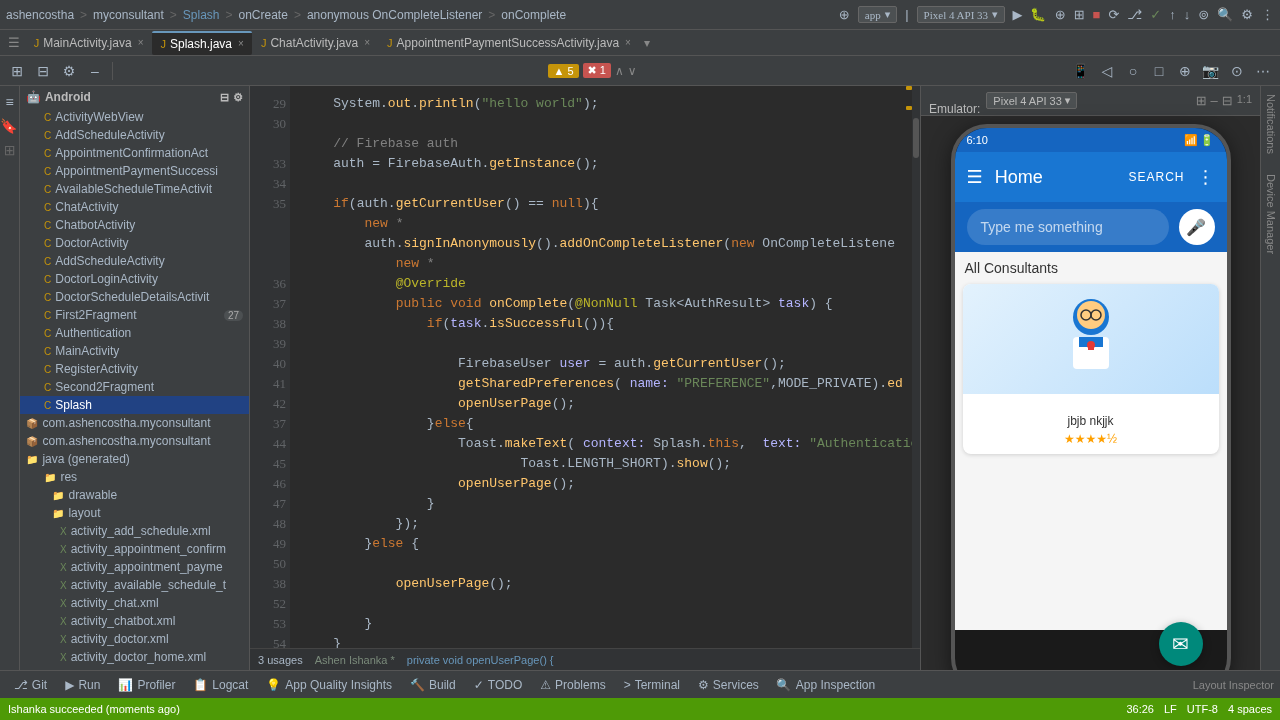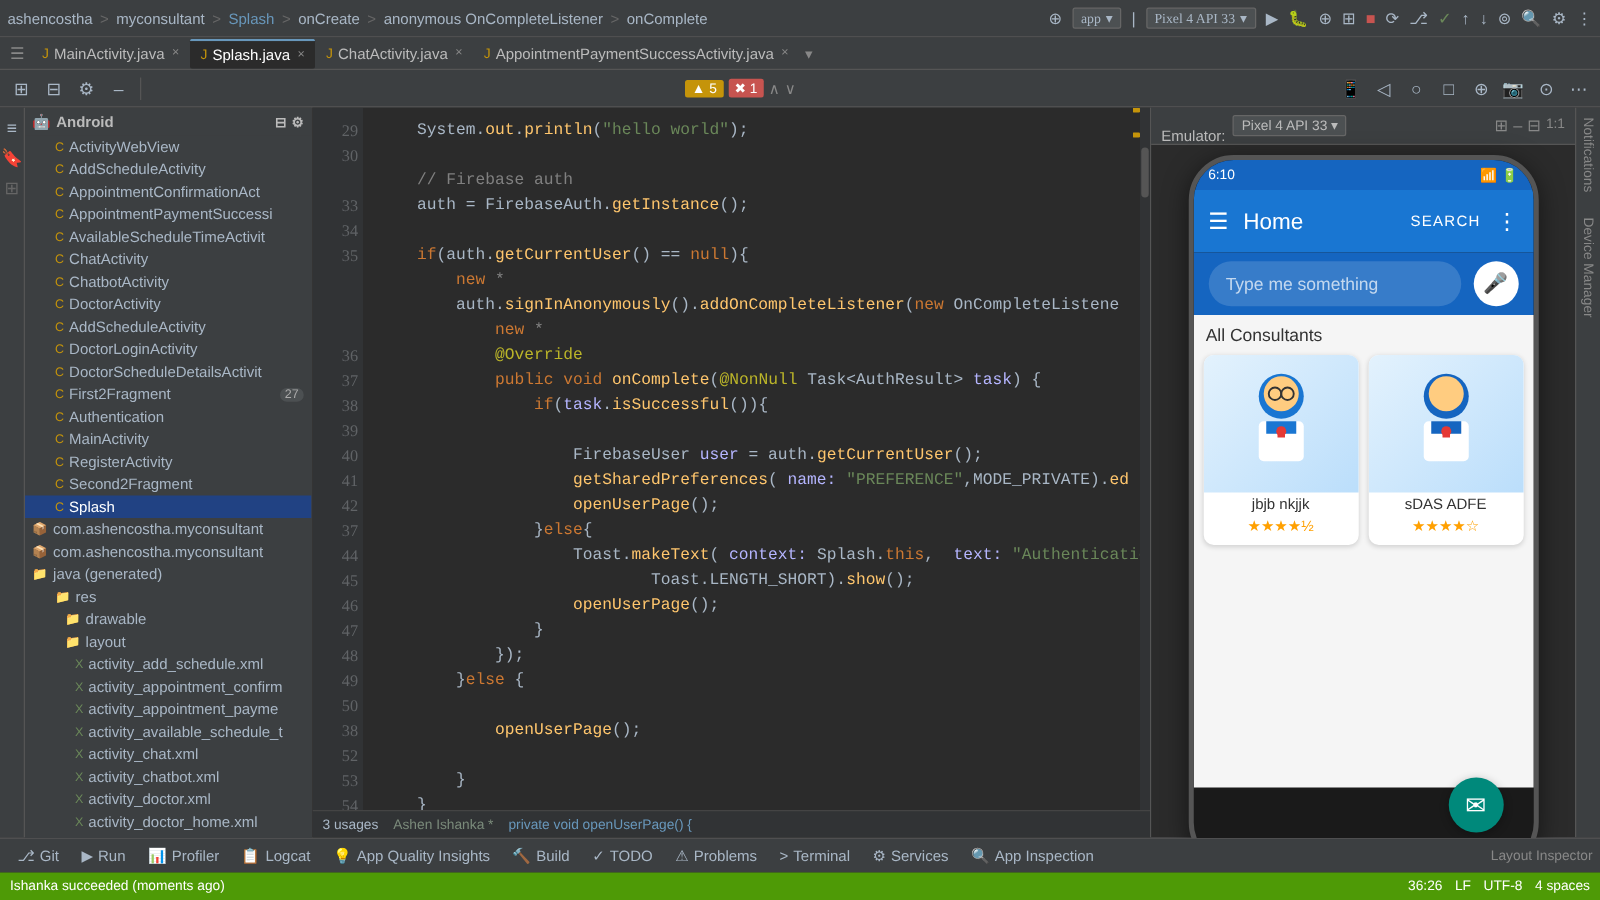--- a/index.html
+++ b/index.html
@@ -363,21 +363,21 @@
       background: linear-gradient(135deg, #e3f2fd 0%, #bbdefb 100%);
       display: flex;
       align-items: center;
       justify-content: center;
       font-size: 50px;
     }
     .consultant-name {
       font-size: 12px;
       font-weight: 500;
       color: #333;
-      margin-top: 2px;
+      margin-top: 20px;
       text-align: center;
     }
     .stars { color: #ffa000; font-size: 12px; margin-top: 4px; }
     .phone-fab {
       position: absolute;
       bottom: 16px;
       right: 16px;
       width: 44px;
       height: 44px;
       background: #00897b;
@@ -840,34 +840,20 @@
 
                   <circle cx="35" cy="26" r="5" fill="none" stroke="#333" stroke-width="1.5"></circle>
                   <circle cx="45" cy="26" r="5" fill="none" stroke="#333" stroke-width="1.5"></circle>
                   <line x1="40" y1="26" x2="40" y2="26" stroke="#333" stroke-width="1.5"></line>
                 </svg>
               </div>
               <div class="consultant-name">jbjb nkjjk</div>
               <div class="stars">★★★★½</div>
             </div>
 
-            <div class="consultant-card">
-              <div class="consultant-avatar">
-                <svg width="80" height="100" viewBox="0 0 80 100">
-                  <circle cx="40" cy="28" r="18" fill="#1565c0"></circle>
-                  <circle cx="40" cy="26" r="14" fill="#ffcc80"></circle>
-                  <rect x="22" y="48" width="36" height="32" rx="4" fill="white"></rect>
-                  <rect x="28" y="48" width="24" height="10" fill="#1565c0"></rect>
-                  <circle cx="40" cy="56" r="4" fill="#e53935"></circle>
-                  <rect x="37" y="53" width="6" height="8" fill="#e53935"></rect>
-                </svg>
-              </div>
-              <div class="consultant-name">sDAS ADFE</div>
-              <div class="stars">★★★★☆</div>
-            </div>
           </div>
         </div>
 
         <div class="phone-fab" style="position:relative;align-self:flex-end;margin:8px 8px 8px auto">✉</div>
       </div>
     </div>
   </div>
 
   <div id="right-icon-bar">
     <span style="font-size:11px;writing-mode:vertical-rl;color:#888">Notifications</span>

